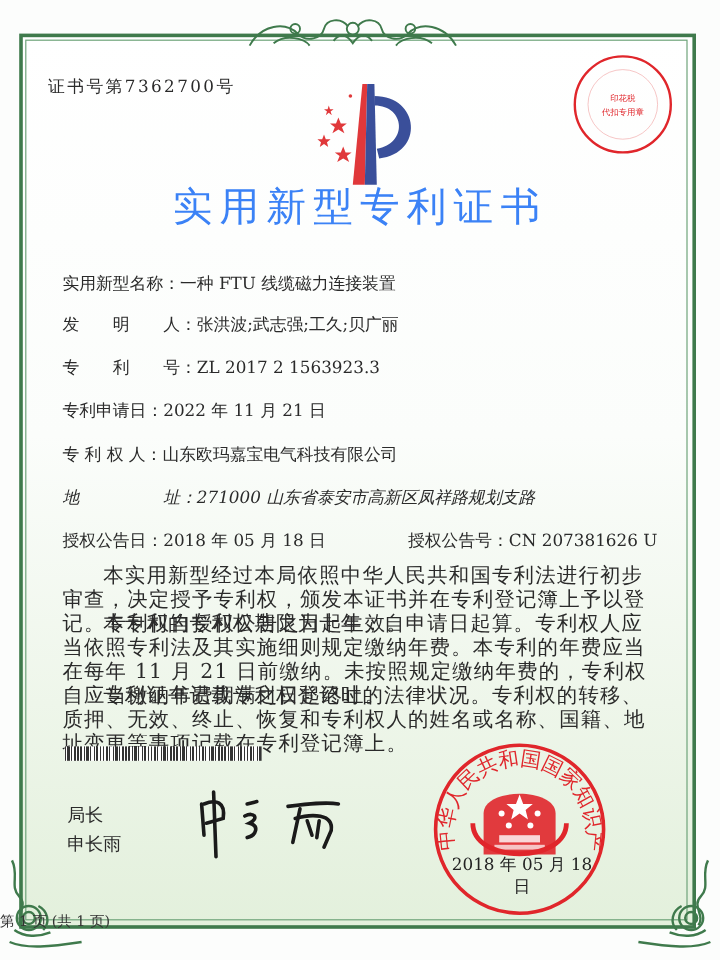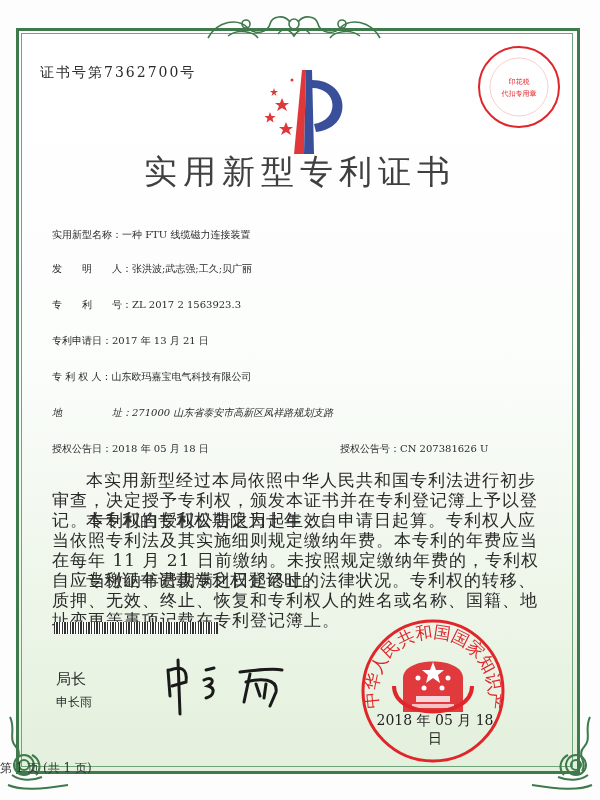--- a/index.html
+++ b/index.html
@@ -9,32 +9,32 @@
     background:linear-gradient(to bottom,#ffffff 0%,#fbfdfb 45%,#eef6ea 75%,#e3f0dc 100%);}
   .frame-outer{position:absolute;left:16px;top:28px;width:558px;height:740px;border:3px solid #3f7a4c;box-sizing:content-box;}
   .frame-inner{position:absolute;left:21px;top:33px;width:550px;height:732px;border:1px solid #6ea47a;}
   .ornament-top{position:absolute;left:198px;top:10px;width:192px;height:32px;}
   .corner{position:absolute;width:70px;height:80px;}
   .corner.bl{left:2px;top:715px;}
   .corner.br{left:528px;top:715px;transform:scaleX(-1);}
   .cert-no{position:absolute;left:40px;top:64px;font-size:14px;letter-spacing:2px;}
   .stamp-tax{position:absolute;left:476px;top:44px;width:86px;height:86px;}
   .logo{position:absolute;left:250px;top:66px;width:110px;height:90px;}
-  .title{position:absolute;left:0;top:150px;width:600px;text-align:center;font-size:33px;letter-spacing:6px;color:#404040;font-family:Liberation Serif, serif;}
-  .field{position:absolute;left:52px;font-size:10px;white-space:nowrap;}
+  .title{position:absolute;left:0;top:150px;width:600px;text-align:center;font-size:33px;letter-spacing:6px;color:#3b82f6;font-family:Liberation Serif, serif;}
+  .field{position:absolute;left:52px;font-size:14px;white-space:nowrap;}
   .field .lbl{display:inline-block;}
   .field .val{display:inline-block;}
   .f1{top:228px;} .f2{top:262px;} .f3{top:298px;} .f4{top:334px;} .f5{top:370px;} .f6{top:406px;font-style:italic;}
   .f7{top:442px;} .f8{top:442px;left:340px;}
   .para{position:absolute;left:52px;width:500px;font-size:17px;line-height:20px;text-indent:2em;letter-spacing:1px;}
   .p1{top:470px;} .p2{top:510px;} .p3{top:570px;}
   .barcode{position:absolute;left:54px;top:622px;width:164px;height:12px;
     background:repeating-linear-gradient(to right,#333 0 1px,#fff 1px 2px,#333 2px 4px,#fff 4px 5px,#333 5px 6px,#fff 6px 8px);}
   .director-title{position:absolute;left:56px;top:670px;font-size:15px;font-family:"DejaVu Sans","Liberation Sans",sans-serif;text-align:center;}
-  .director-name{position:absolute;left:56px;top:694px;font-size:12px;font-family:"DejaVu Sans","Liberation Sans",sans-serif;text-align:right;}
+  .director-name{position:absolute;left:56px;top:694px;font-size:15px;font-family:"DejaVu Sans","Liberation Sans",sans-serif;text-align:right;}
   .signature{position:absolute;left:160px;top:656px;width:140px;height:60px;}
   .seal{position:absolute;left:358px;top:616px;width:150px;height:150px;}
   .seal-date{position:absolute;left:370px;top:712px;width:130px;text-align:center;font-size:14px;color:#222;}
   .page-no{position:absolute;left:0;top:760px;width:600px;text-align:left;font-size:12px;color:#333;}
 </style>
 </head>
 <body>
 
 <div class="page">
   <div class="bg-tint"></div>
@@ -102,21 +102,21 @@
   <div class="field f1">
     <span class="lbl">实用新型名称：</span><span class="val">一种 FTU 线缆磁力连接装置</span>
   </div>
   <div class="field f2">
     <span class="lbl">发　　明　　人：</span><span class="val">张洪波;武志强;工久;贝广丽</span>
   </div>
   <div class="field f3">
     <span class="lbl">专　　利　　号：</span><span class="val">ZL 2017 2 1563923.3</span>
   </div>
   <div class="field f4">
-    <span class="lbl">专利申请日：</span><span class="val">2017 年 13 月 21 日</span>
+    <span class="lbl">专利申请日：</span><span class="val">2022 年 11 月 21 日</span>
   </div>
   <div class="field f5">
     <span class="lbl">专 利 权 人：</span><span class="val">山东欧玛嘉宝电气科技有限公司</span>
   </div>
   <div class="field f6">
     <span class="lbl">地　　　　　址：</span><span class="val">271000  山东省泰安市高新区凤祥路规划支路</span>
   </div>
   <div class="field f7">
     <span class="lbl">授权公告日：</span><span class="val">2018 年 05 月 18 日</span>
   </div>

